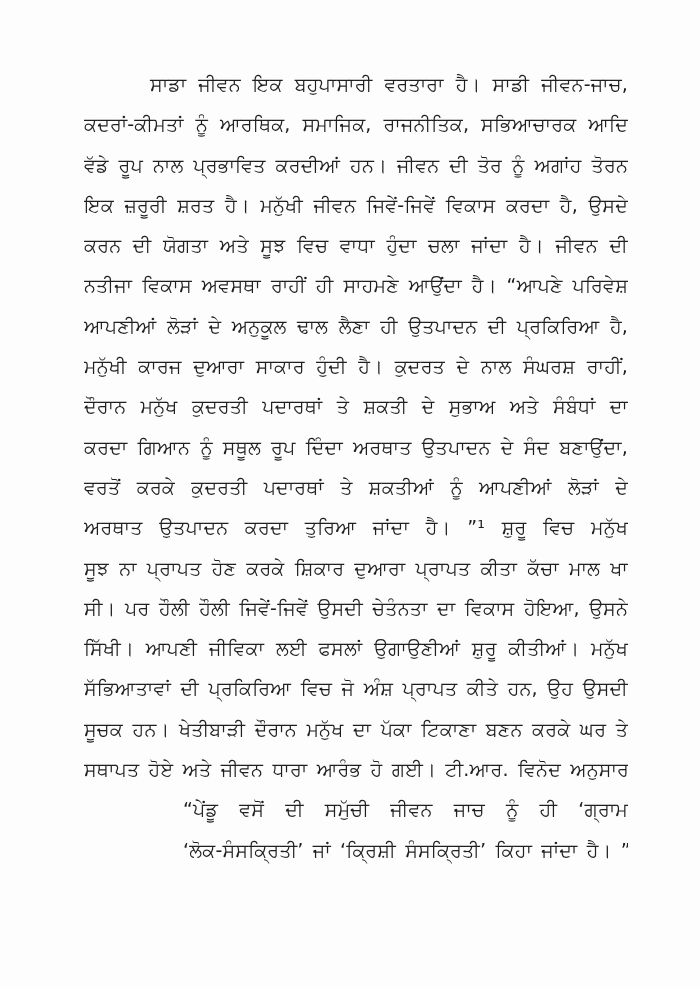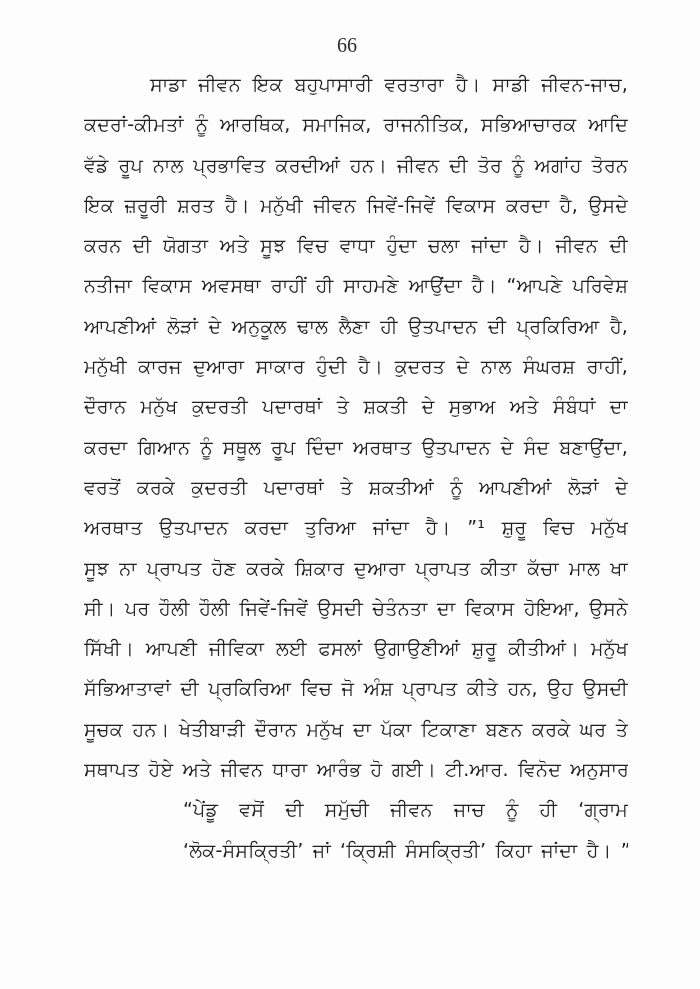--- a/index.html
+++ b/index.html
@@ -54,21 +54,20 @@
   }
   .quote .ln.just {
     word-spacing: 6px;
   }
 </style>
 </head>
 <body>
 
 <div class="page">
 
-  <div class="page-number">66</div>
 
   <div class="body-text">
     <div class="ln just indent">ਸਾਡਾ ਜੀਵਨ ਇਕ ਬਹੁਪਾਸਾਰੀ ਵਰਤਾਰਾ ਹੈ। ਸਾਡੀ ਜੀਵਨ-ਜਾਚ, ਕਾਰ-ਵਿਹਾਰ ਅਤੇ</div>
     <div class="ln just">ਕਦਰਾਂ-ਕੀਮਤਾਂ ਨੂੰ ਆਰਥਿਕ, ਸਮਾਜਿਕ, ਰਾਜਨੀਤਿਕ, ਸਭਿਆਚਾਰਕ ਆਦਿ ਪ੍ਰਸਥਿਤੀਆਂ</div>
     <div class="ln just">ਵੱਡੇ ਰੂਪ ਨਾਲ ਪ੍ਰਭਾਵਿਤ ਕਰਦੀਆਂ ਹਨ। ਜੀਵਨ ਦੀ ਤੋਰ ਨੂੰ ਅਗਾਂਹ ਤੋਰਨ ਲਈ ਵਿਕਾਸ</div>
     <div class="ln just">ਇਕ ਜ਼ਰੂਰੀ ਸ਼ਰਤ ਹੈ। ਮਨੁੱਖੀ ਜੀਵਨ ਜਿਵੇਂ-ਜਿਵੇਂ ਵਿਕਾਸ ਕਰਦਾ ਹੈ, ਉਸਦੇ ਉਤਪਾਦਨ</div>
     <div class="ln just">ਕਰਨ ਦੀ ਯੋਗਤਾ ਅਤੇ ਸੂਝ ਵਿਚ ਵਾਧਾ ਹੁੰਦਾ ਚਲਾ ਜਾਂਦਾ ਹੈ। ਜੀਵਨ ਦੀ ਗਤੀਸ਼ੀਲਤਾ ਦਾ</div>
     <div class="ln just">ਨਤੀਜਾ ਵਿਕਾਸ ਅਵਸਥਾ ਰਾਹੀਂ ਹੀ ਸਾਹਮਣੇ ਆਉਂਦਾ ਹੈ। “ਆਪਣੇ ਪਰਿਵੇਸ਼ ਨੂੰ</div>
     <div class="ln just">ਆਪਣੀਆਂ ਲੋੜਾਂ ਦੇ ਅਨੁਕੂਲ ਢਾਲ ਲੈਣਾ ਹੀ ਉਤਪਾਦਨ ਦੀ ਪ੍ਰਕਿਰਿਆ ਹੈ, ਜੋ ਕੇਵਲ</div>
     <div class="ln just">ਮਨੁੱਖੀ ਕਾਰਜ ਦੁਆਰਾ ਸਾਕਾਰ ਹੁੰਦੀ ਹੈ। ਕੁਦਰਤ ਦੇ ਨਾਲ ਸੰਘਰਸ਼ ਰਾਹੀਂ, ਸੰਘਰਸ਼ ਦੇ</div>

